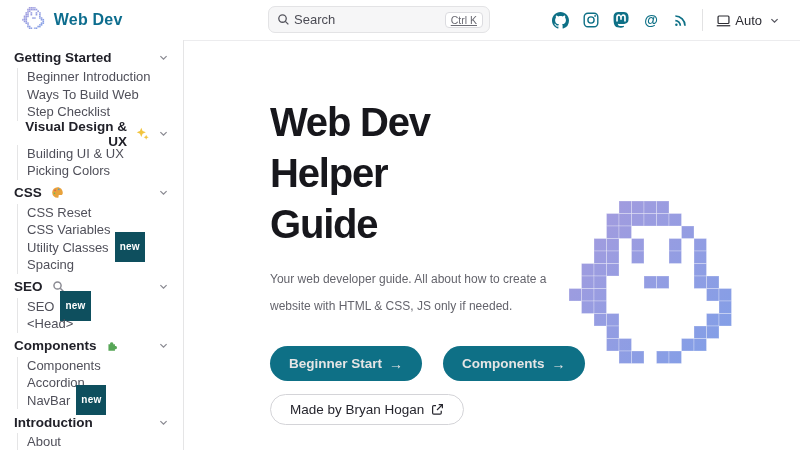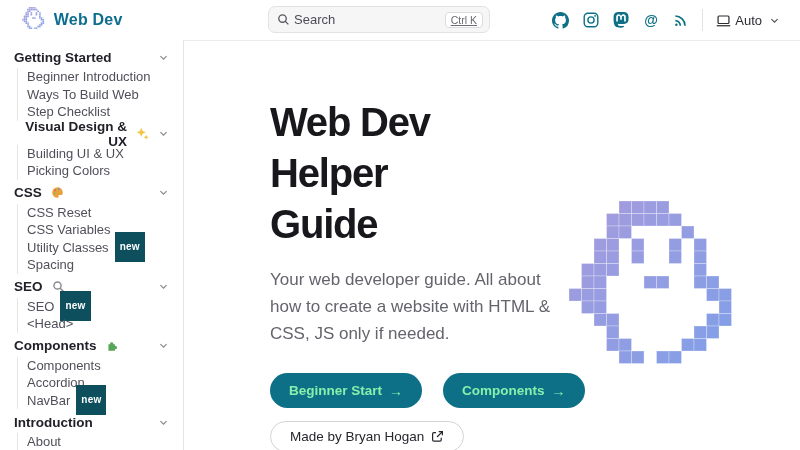--- a/index.html
+++ b/index.html
@@ -32,26 +32,26 @@
   .sb-title .chev { margin-left:auto; margin-right:4px; color:#8a8a92; display:flex; }
   .sb-items { border-left:1px solid #e5e5e6; margin-left:3px; padding-left:9px; }
   .sb-item { height:17.5px; display:flex; align-items:center; gap:6px; font-size:13px; color:#50505a; cursor:pointer; white-space:nowrap; }
   .badge { background:var(--badge); color:#fff; font-size:10px; font-weight:700; line-height:1;
     padding:10px 5px; border-radius:0; letter-spacing:.2px; }
 
   
   .main { position:absolute; top:40px; left:184px; width:616px; height:410px; background:#fff;
     border-top:1px solid #ececee; padding:56px 0 0 86px; }
   .hero-title { font-size:40px; line-height:51px; font-weight:700; letter-spacing:-1.2px; color:#17171c; }
-  .tagline { margin-top:16px; width:300px; font-size:17px; line-height:27px; color:#64646c; }
+  .tagline { margin-top:16px; width:300px; font-size:12px; line-height:27px; color:#64646c; }
   .btn-row { display:flex; gap:21px; margin-top:26px; }
   .btn-row2 { margin-top:13px; }
   .btn { display:inline-flex; align-items:center; gap:7px; height:35px; padding:0 19px; border-radius:18px;
     font-family:"Liberation Sans",sans-serif; font-size:13.5px; font-weight:600; cursor:pointer; border:none; }
-  .btn.primary { background:var(--accent); color:#86efac; }
+  .btn.primary { background:var(--accent); color:#e5e5e5; }
   .btn.primary .arr { font-size:14px; }
   .btn.ghost { background:#fff; color:#26262e; border:1px solid #d4d4d8; height:31px; font-weight:500; }
   .btn.ghost .ext { display:flex; color:#26262e; }
   .mascot { position:absolute; right:56px; top:160px; }
 </style>
 </head>
 <body>
 
 <header class="header">
   <div class="logo">

